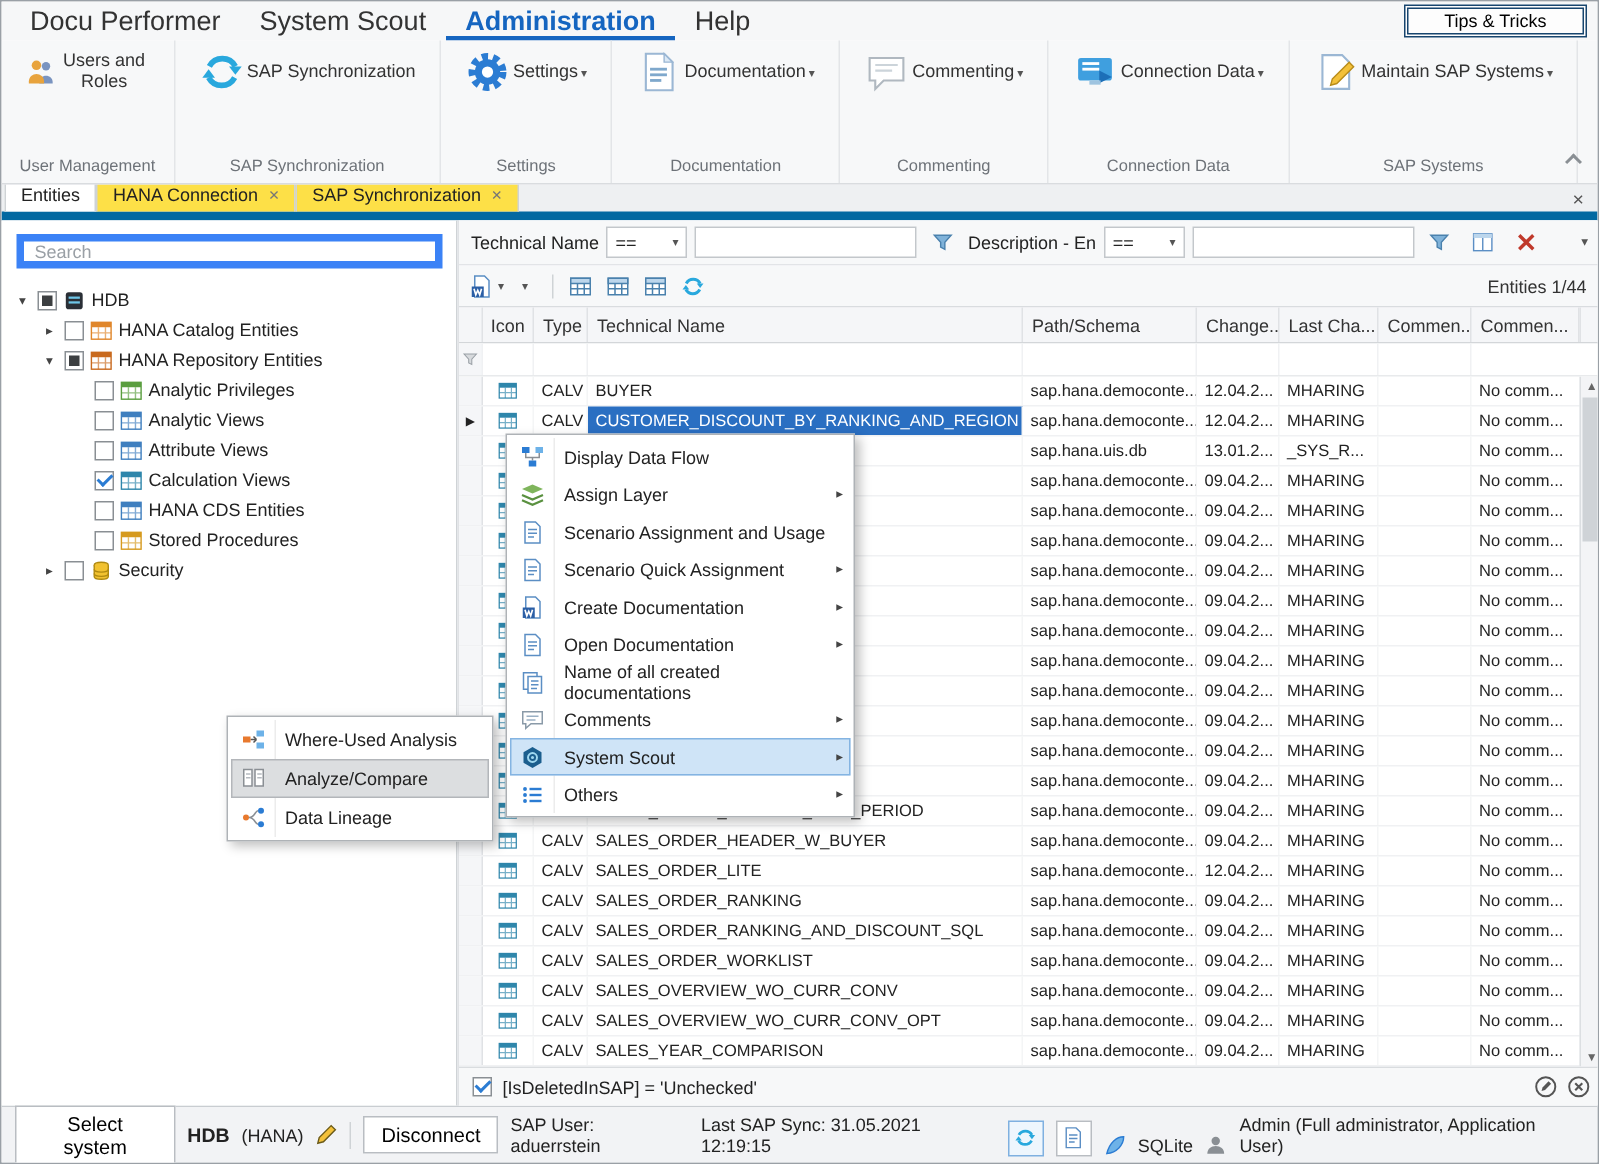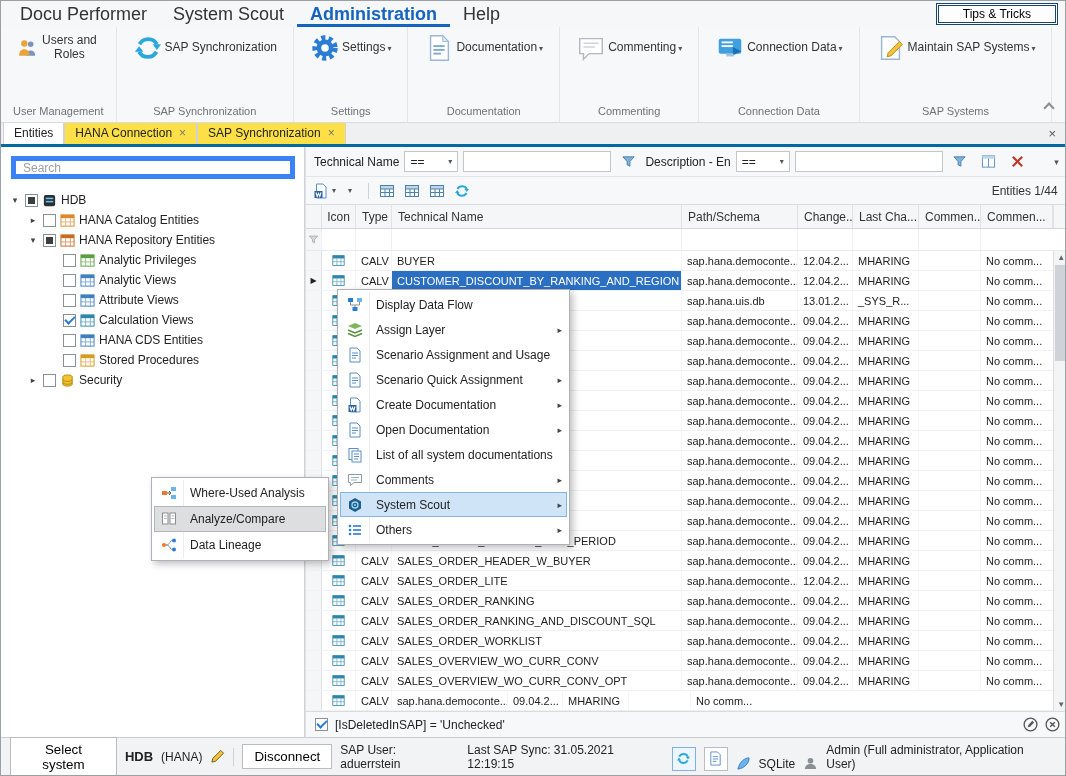--- a/index.html
+++ b/index.html
@@ -15,21 +15,21 @@
 .ribbon{height:96px;display:flex;background:#f7f8f9;border-bottom:1px solid #d9dcdf;position:relative}
 .rgroup{display:flex;flex-direction:column;align-items:center;border-right:1px solid #e3e5e8;padding:4px 10px 0}
 .rbtn{display:flex;flex-direction:row;align-items:center;gap:2px;padding:2px 6px;min-width:54px}
 .rbtn>svg{width:30px;height:30px}
 .rlabel{font-size:12px;color:#333;text-align:center;line-height:1.15;white-space:nowrap}
 .g-users .rlabel{max-width:66px;white-space:normal}
 .rarrow{font-size:8px;color:#555;line-height:7px}
 .rcaption{margin-top:auto;font-size:11px;color:#6d7278;padding:3px 2px 5px;white-space:nowrap}
 .ribcollapse{position:absolute;right:12px;bottom:10px;width:8px;height:8px;border-left:2px solid #8a8f94;border-top:2px solid #8a8f94;transform:rotate(45deg)}
 
-.tabstrip{height:24px;background:#eef0f2;display:flex;align-items:flex-end;border-bottom:3px solid #0369a1;padding-left:2px}
+.tabstrip{height:24px;background:#eef0f2;display:flex;align-items:flex-end;border-bottom:6px solid #0369a1;padding-left:2px}
 .tab{display:flex;align-items:center;gap:7px;padding:0 10px;border:1px solid #cfd3d6;border-bottom:none;background:#fde047;font-size:12px;height:23px}
 .tab.active{background:#fff}
 .tclose{color:#777;font-size:12px}
 .stripclose{margin-left:auto;margin-right:9px;color:#555;align-self:center;font-size:13px}
 
 .content{display:flex;height:590px;background:#f2f3f4}
 .leftpanel{width:304px;background:#fff;border-right:1px solid #cfd3d6;padding-top:9px}
 .search{margin:0 10px;width:284px;height:23px;border:5px solid #3b82f6;padding:0 7px;font-size:12px;color:#333}
 .search::placeholder{color:#9aa0a6}
 .tree{margin-top:11px}
@@ -935,20 +935,21 @@
             <div class="cell ccom2">No comm...</div>
           </div>
           <div class="trow">
             <div class="cell indc"></div>
             <div class="cell cicon">
               <svg class="ri" style="color:#2e86ab">
                 <use href="#i-grid"></use>
               </svg>
             </div>
             <div class="cell ctype">CALV</div>
+            <div class="cell cname">SALES_YEAR_COMPARISON</div>
             <div class="cell cpath">sap.hana.democonte...</div>
             <div class="cell cchg">09.04.2...</div>
             <div class="cell clast">MHARING</div>
             <div class="cell ccom1"></div>
             <div class="cell ccom2">No comm...</div>
           </div>
         </div>
       <div class="vscroll">
         <span>▲</span>
         <span class="vthumb"></span>
@@ -1057,21 +1058,21 @@
       </span>
     <span>Open Documentation</span>
     <span class="sarr">▸</span>
   </div>
   <div class="menuitem">
     <span class="mico">
         <svg>
           <use href="#i-doclist"></use>
         </svg>
       </span>
-    <span>List of all system documentations</span>
+    <span>Name of all created documentations</span>
   </div>
   <div class="menuitem">
     <span class="mico">
         <svg>
           <use href="#i-bubble-sm"></use>
         </svg>
       </span>
     <span>Comments</span>
     <span class="sarr">▸</span>
   </div>

